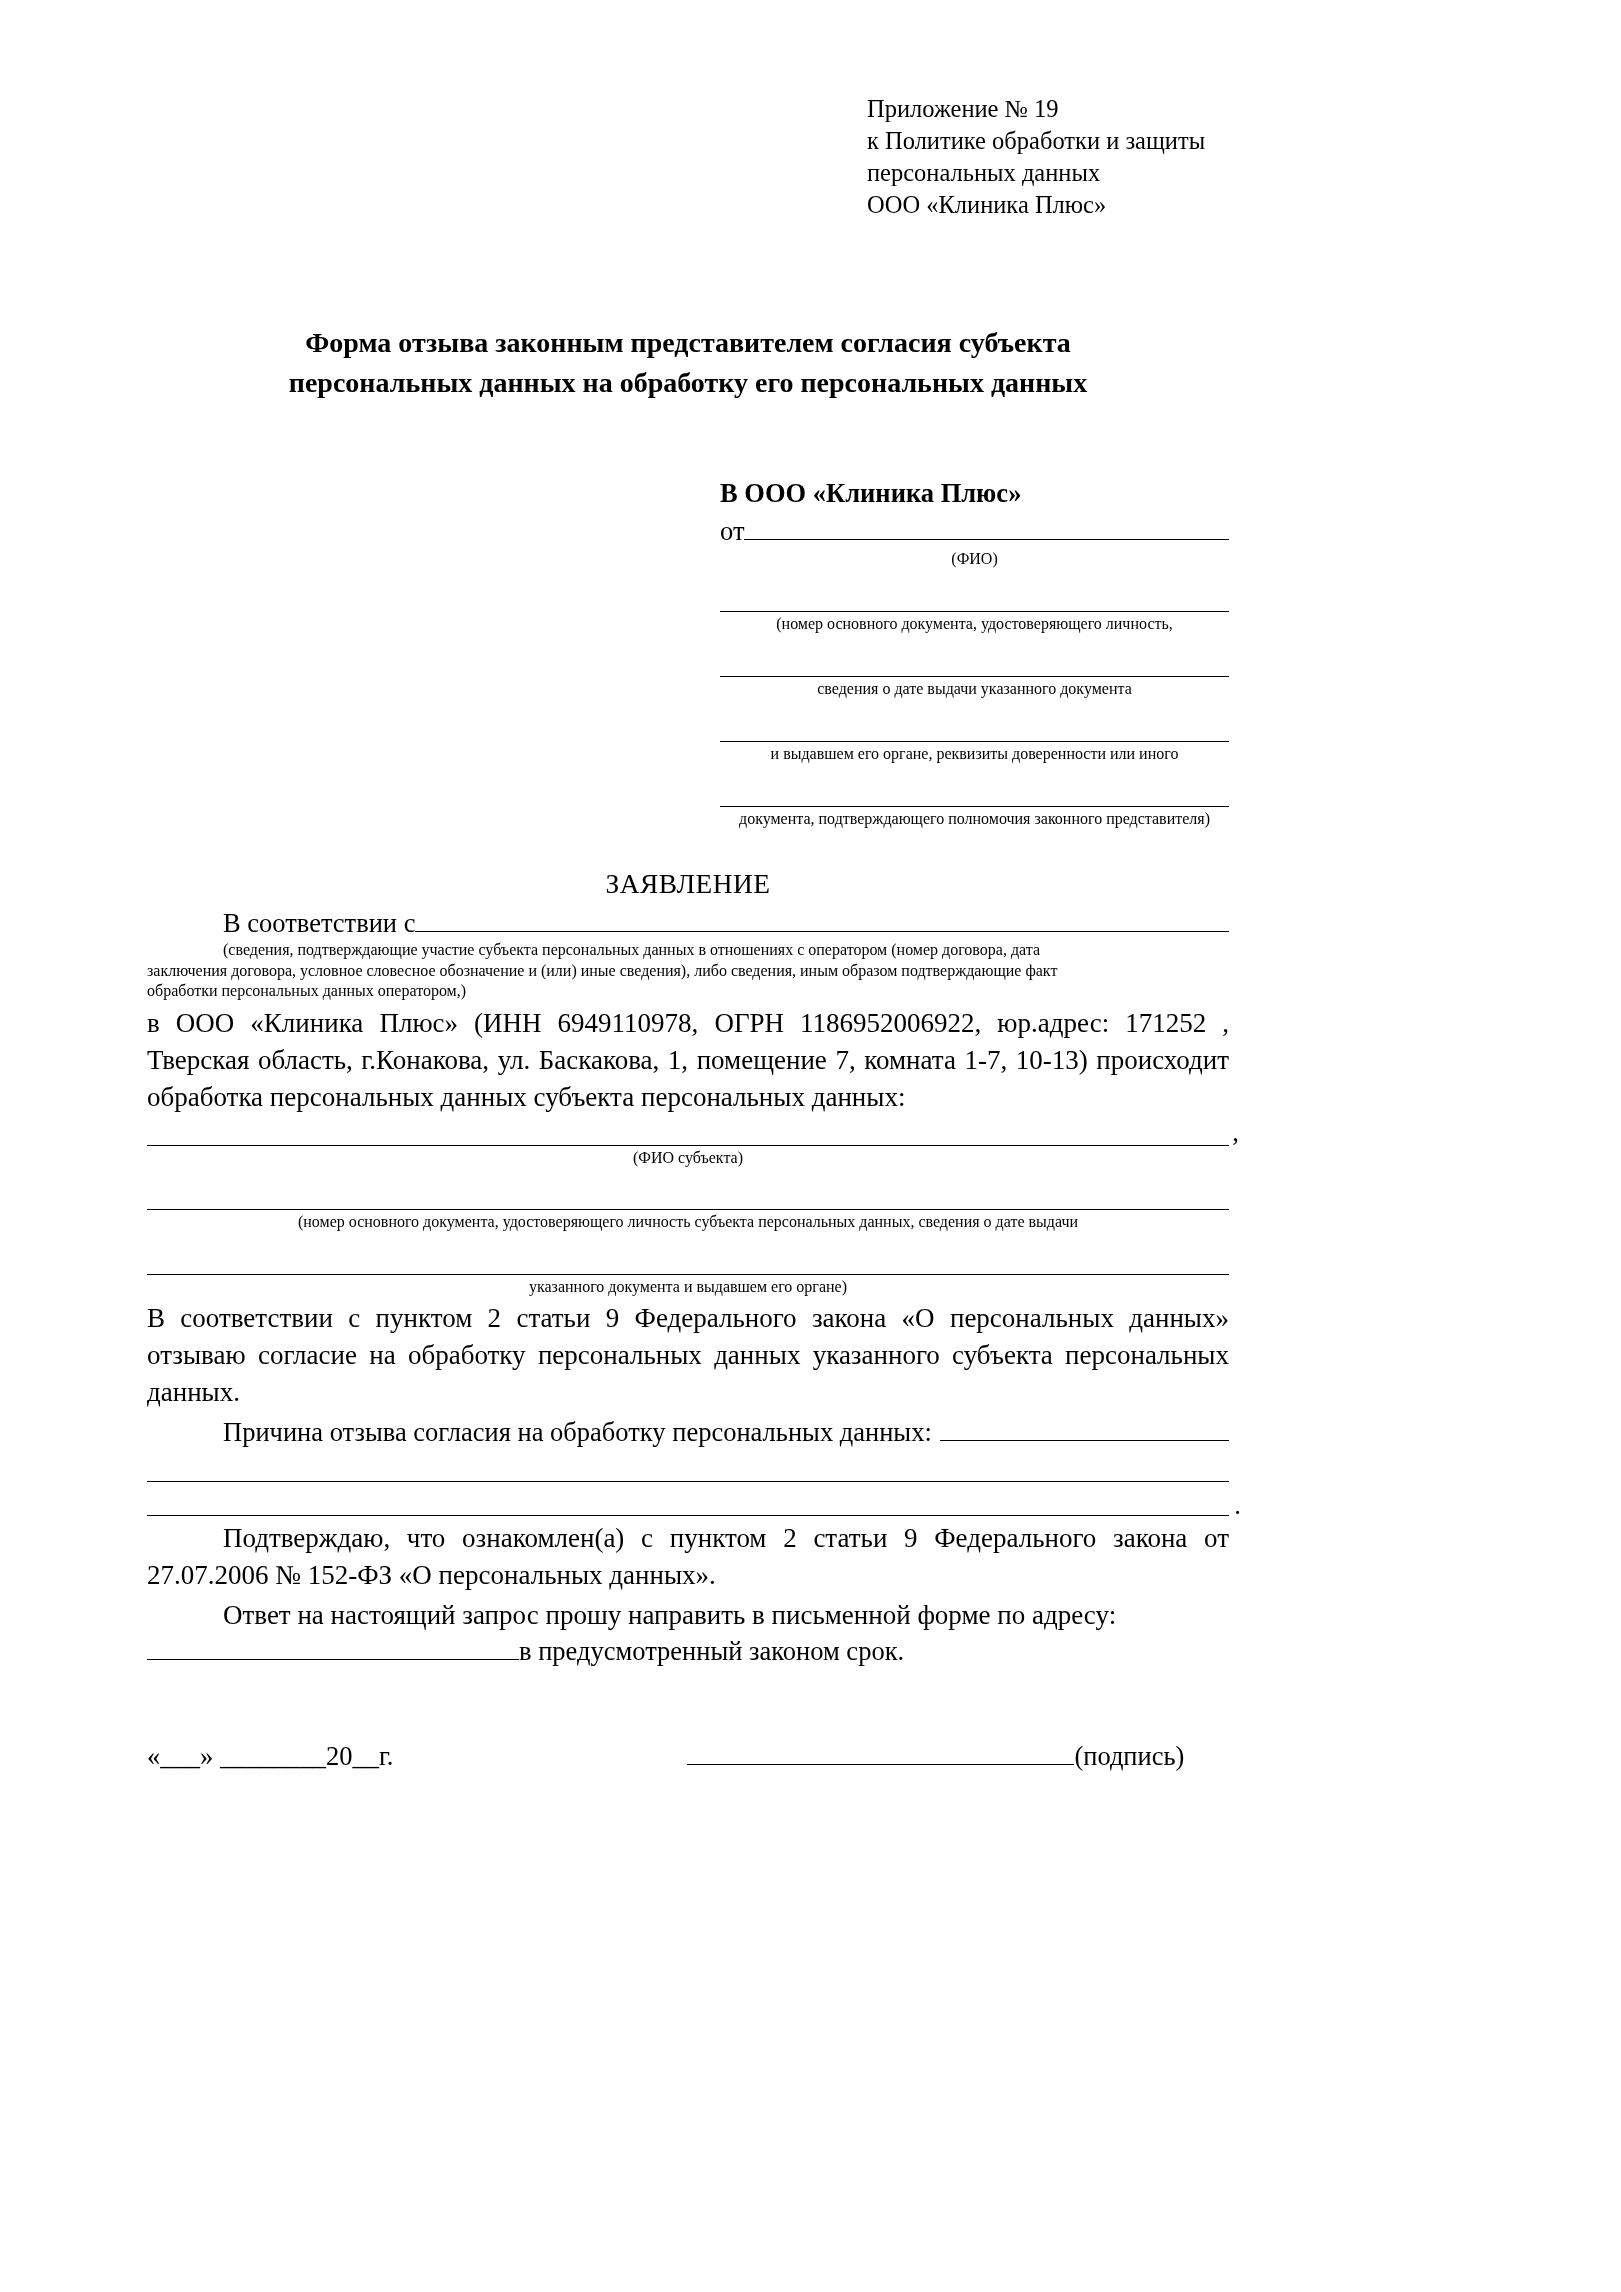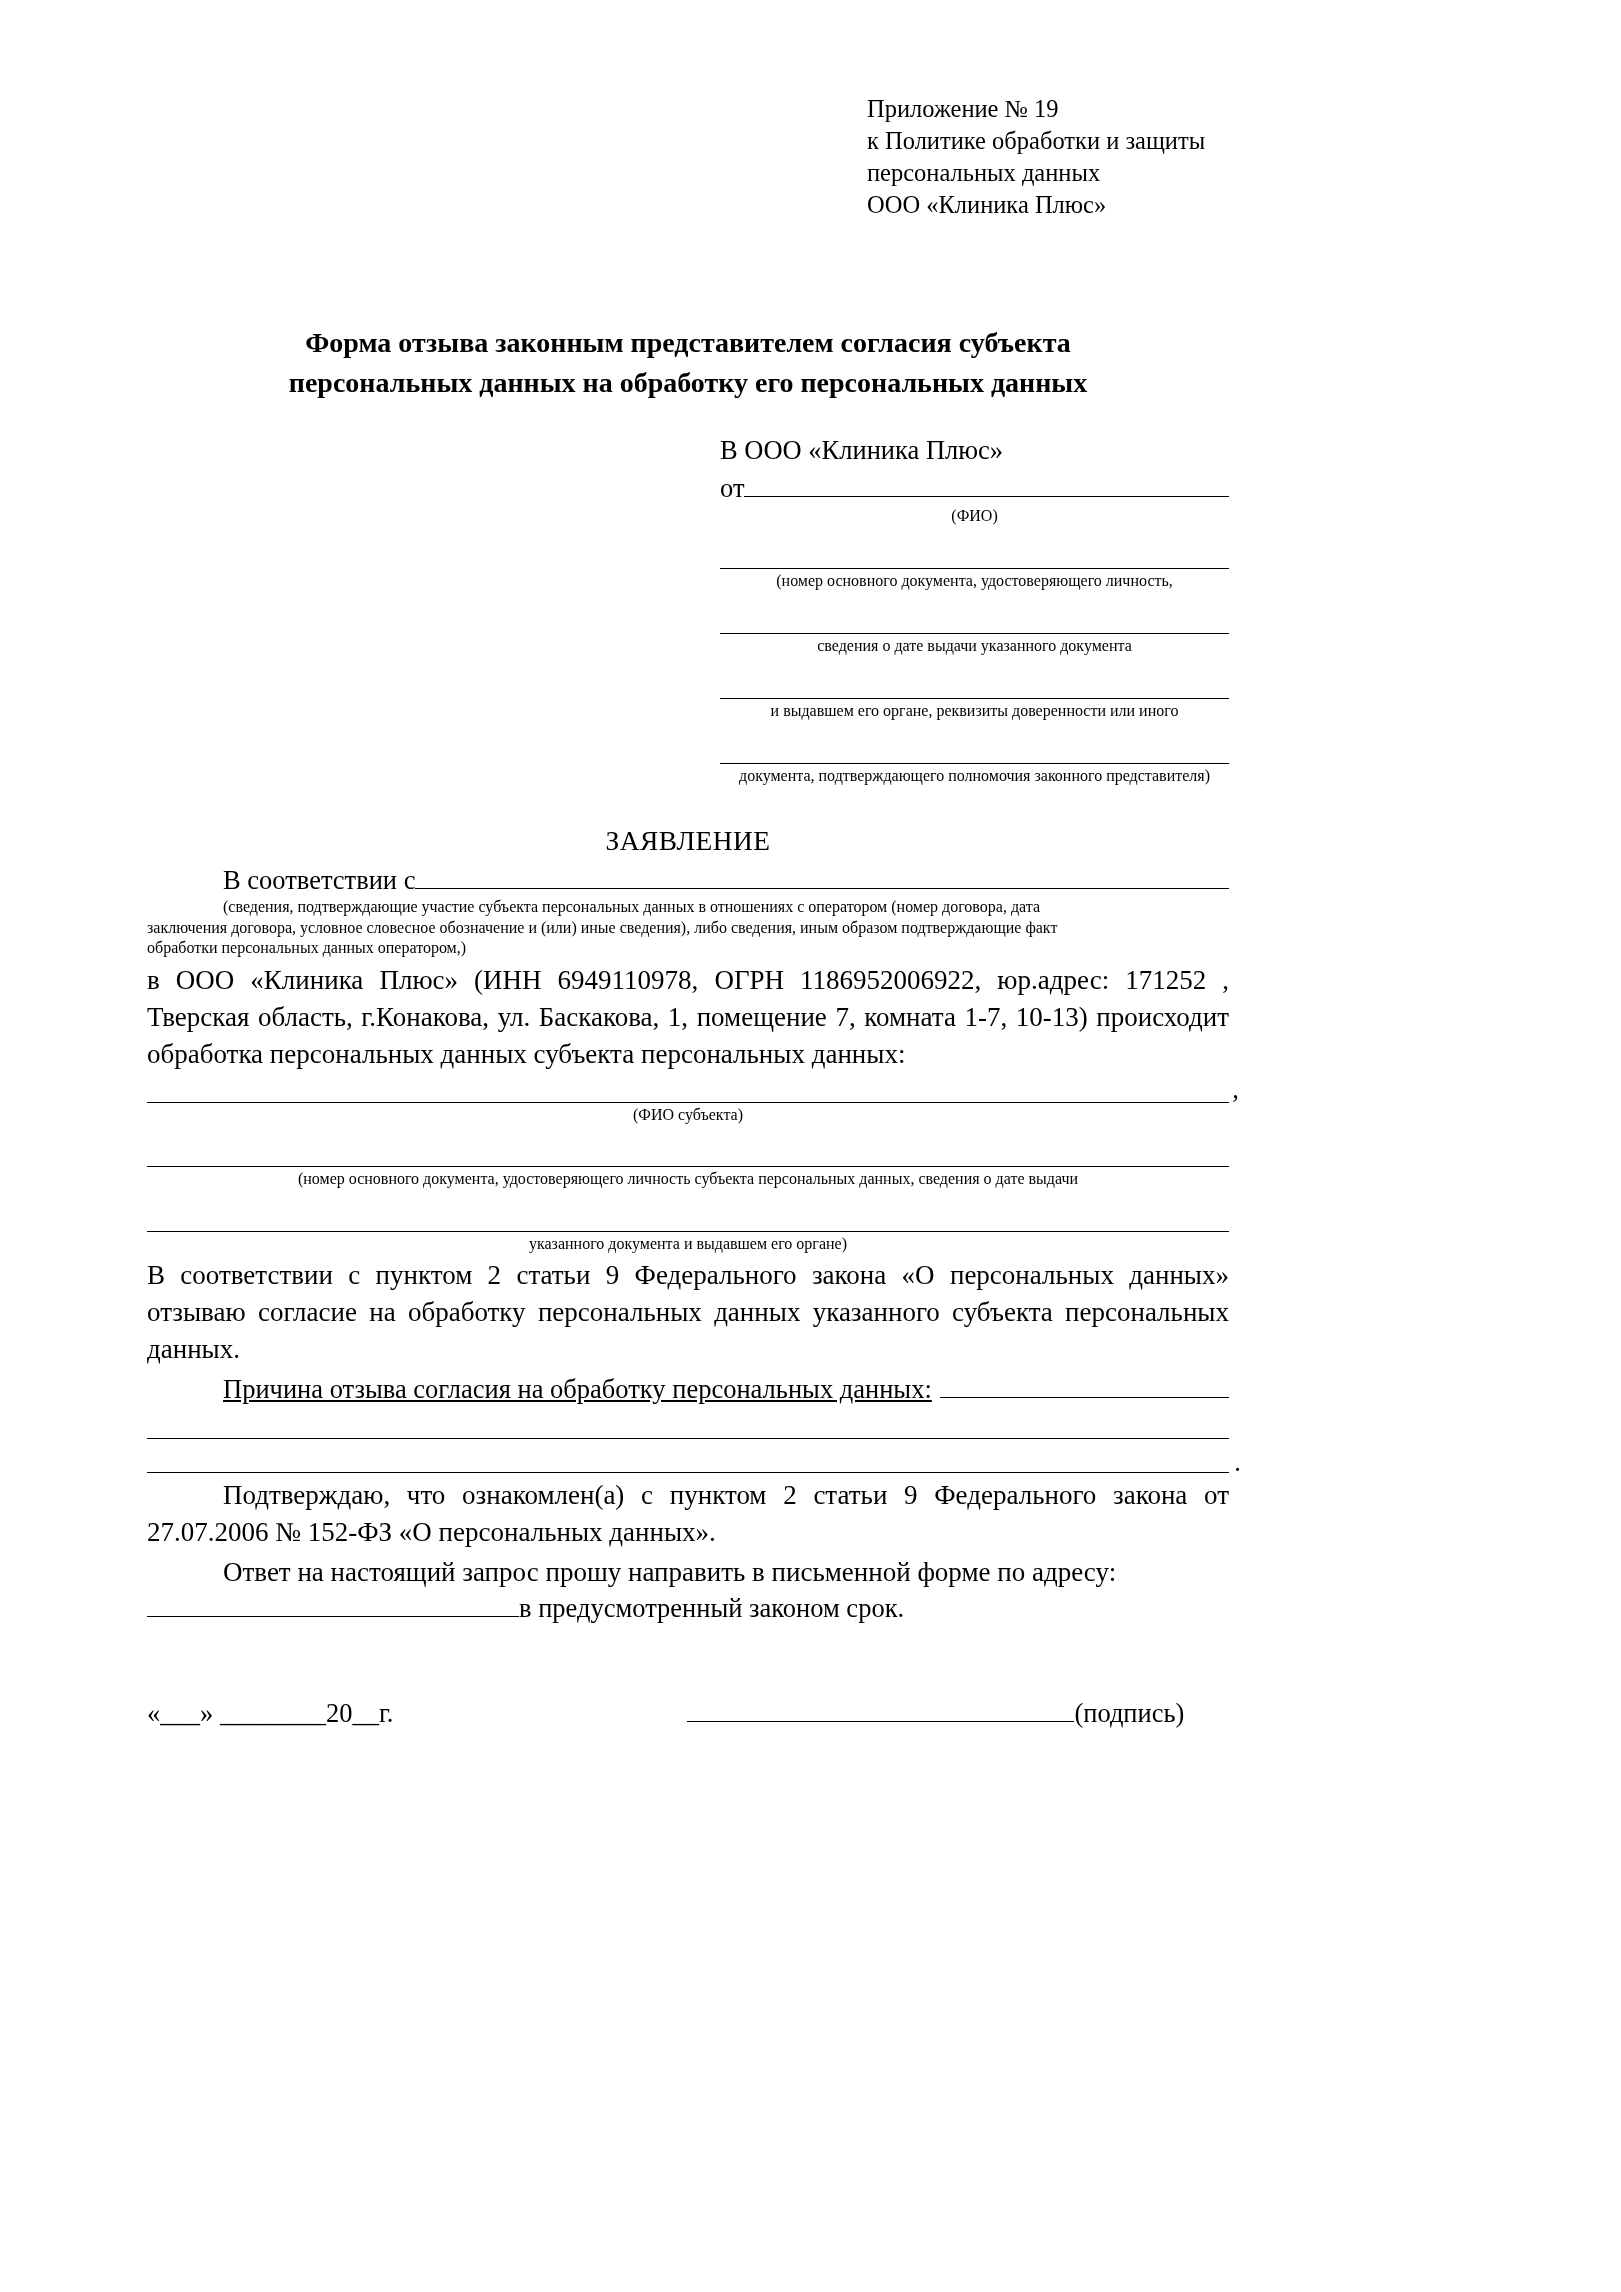--- a/index.html
+++ b/index.html
@@ -29,24 +29,25 @@
   }
   .title {
     margin-top: 103px;
     text-align: center;
     font-weight: bold;
     font-size: 28px;
     line-height: 1.40;
     padding: 0 59px;
   }
   .addressee {
-    margin-top: 31px;
+    margin-top: 74px;
     margin-left: 573px;
     font-size: 26.5px;
     line-height: 1.35;
+    font-weight: bold;
   }
   .from-row {
     display: flex;
     align-items: baseline;
     margin-left: 573px;
     font-size: 26.5px;
     margin-top: 2px;
   }
   .from-row .lbl { white-space: nowrap; }
   .rule {
@@ -119,21 +120,20 @@
     line-height: 1.2;
   }
   .par-indent {
     text-indent: 76px;
   }
   .reason-row {
     display: flex;
     align-items: baseline;
     font-size: 26.5px;
     margin-top: 3.9px;
-    text-decoration: underline;
   }
   .reason-row .txt { white-space: nowrap; padding-left: 76px; }
   .reason-rule {
     border-bottom: 1.6px solid #000;
     flex: 1 1 auto;
     height: 25.5px;
     margin-left: 7.8px;
   }
   .rule-row { border-bottom: 1.6px solid #000; height: 33px; }
   .rule-row.with-dot { position: relative; }

